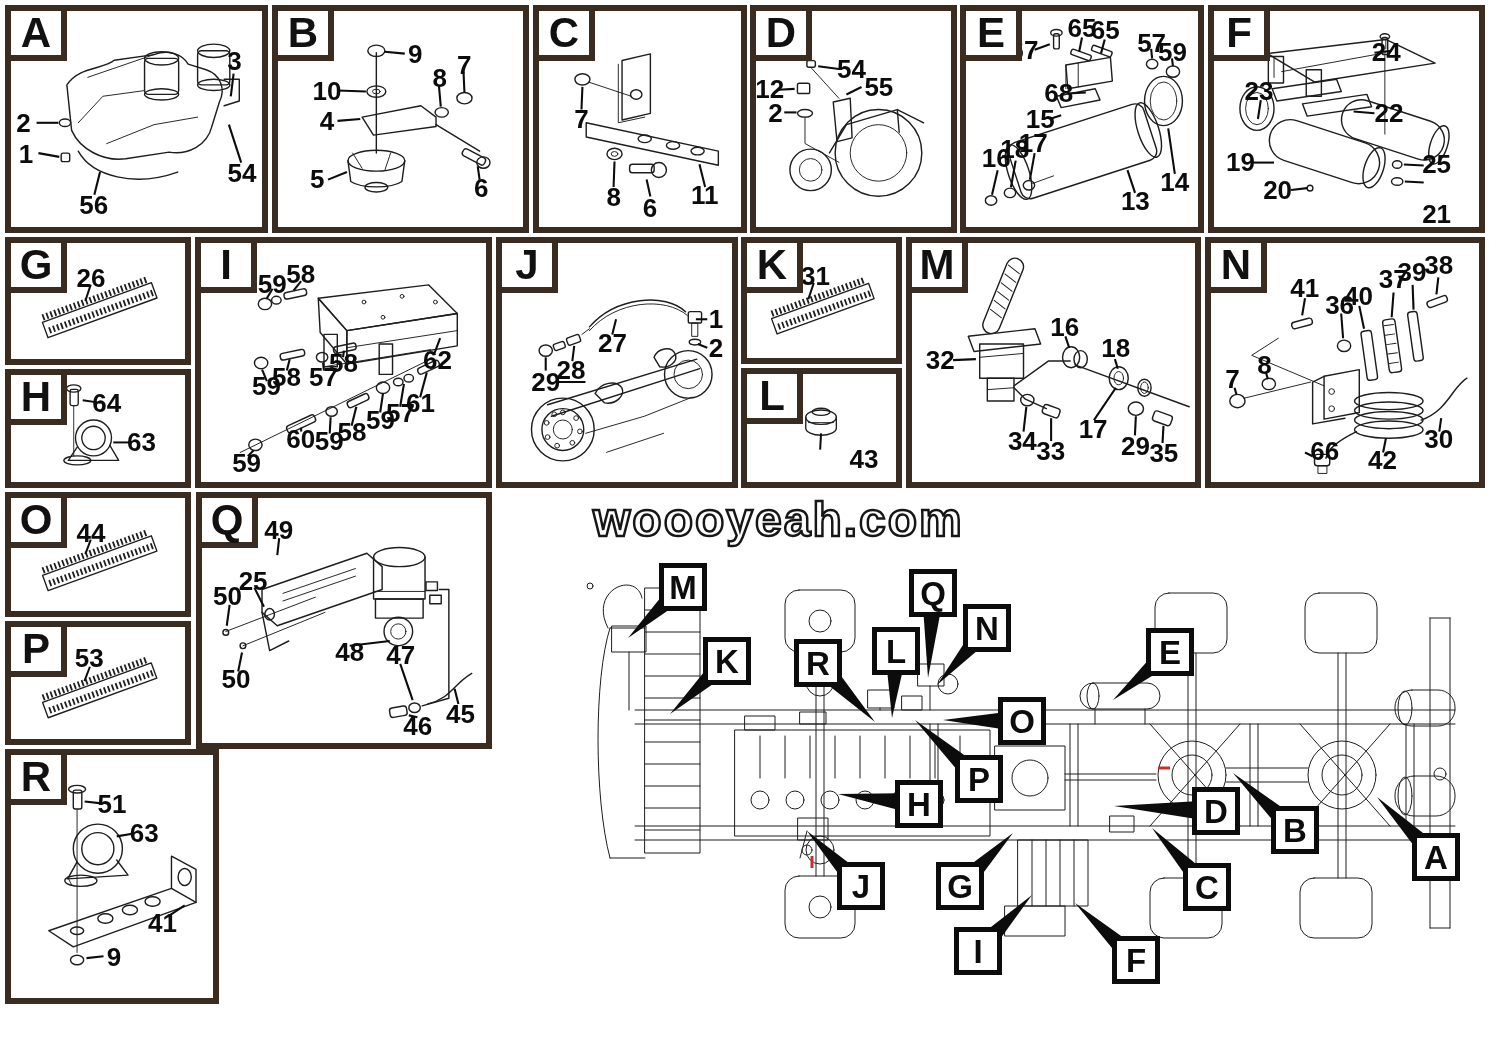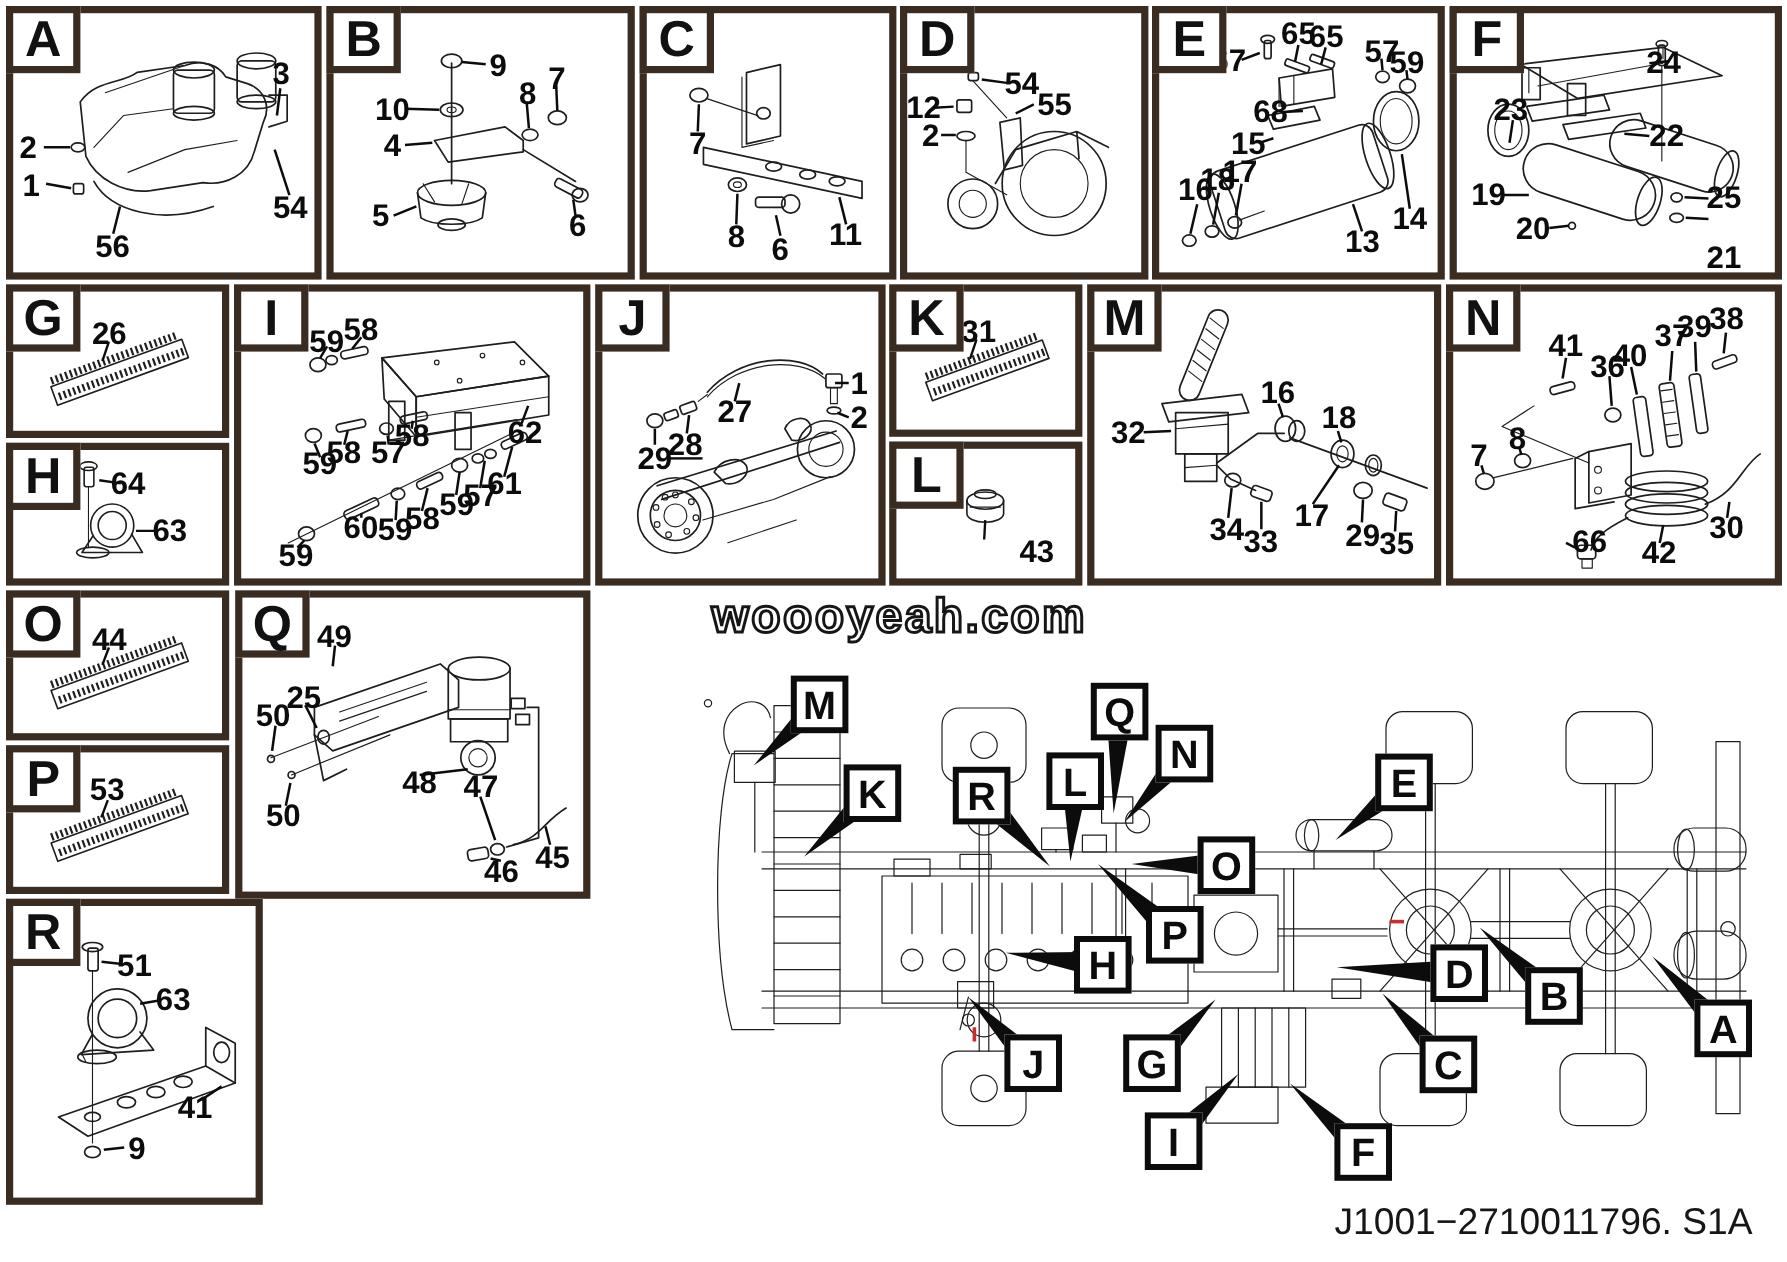--- a/index.html
+++ b/index.html
@@ -15,21 +15,21 @@
   .ln{stroke:#1e1e1e;fill:none;stroke-width:1.5;stroke-linecap:round;stroke-linejoin:round;}
   .lt{stroke:#1e1e1e;fill:none;stroke-width:1;stroke-linecap:round;stroke-linejoin:round;}
   .ld{stroke:#0c0c0c;fill:none;stroke-width:2.2;}
   .serr{stroke:#1e1e1e;stroke-width:7;stroke-dasharray:2 2.6;fill:none;}
   .red{stroke:#c62f2f;stroke-width:3;}
   #chassis-art{position:absolute;left:550px;top:478px;width:939px;height:574px;z-index:1;}
   #wedges{position:absolute;left:0;top:0;width:1489px;height:1052px;z-index:4;pointer-events:none;}
   .chassis-label{position:absolute;width:38px;height:38px;border:5px solid #0c0c0c;background:#fff;
                  display:flex;align-items:center;justify-content:center;font-size:33px;font-weight:700;
                  color:#0c0c0c;z-index:5;line-height:1;}
-  #watermark{position:absolute;left:593px;top:492px;z-index:6;font-size:40px;font-weight:700;
+  #watermark{position:absolute;left:593px;top:492px;z-index:6;font-size:48px;font-weight:700;
              letter-spacing:2px;color:#fff;-webkit-text-stroke:2.5px #161616;}
   #part-number{position:absolute;left:1112px;top:1000px;z-index:6;font-size:31px;color:#161616;
                white-space:nowrap;}
 </style>
 </head>
 <body>
 
 <div id="page">
 
   <section class="panel" style="left:5px;top:5px;width:263px;height:228px">
@@ -781,15 +781,14 @@
       <div class="chassis-label" style="left: 954px; top: 927px;">I</div>
       <div class="chassis-label" style="left: 1112px; top: 936px;">F</div>
       <div class="chassis-label" style="left: 1183px; top: 863px;">C</div>
       <div class="chassis-label" style="left: 1192px; top: 787px;">D</div>
       <div class="chassis-label" style="left: 1271px; top: 806px;">B</div>
       <div class="chassis-label" style="left: 1146px; top: 628px;">E</div>
       <div class="chassis-label" style="left: 1412px; top: 833px;">A</div>
     </div>
 
   <div id="watermark">woooyeah.com</div>
-  <div id="part-number">J1001−2710011796. S1A</div>
 
 </div>
 
 </body></html>

